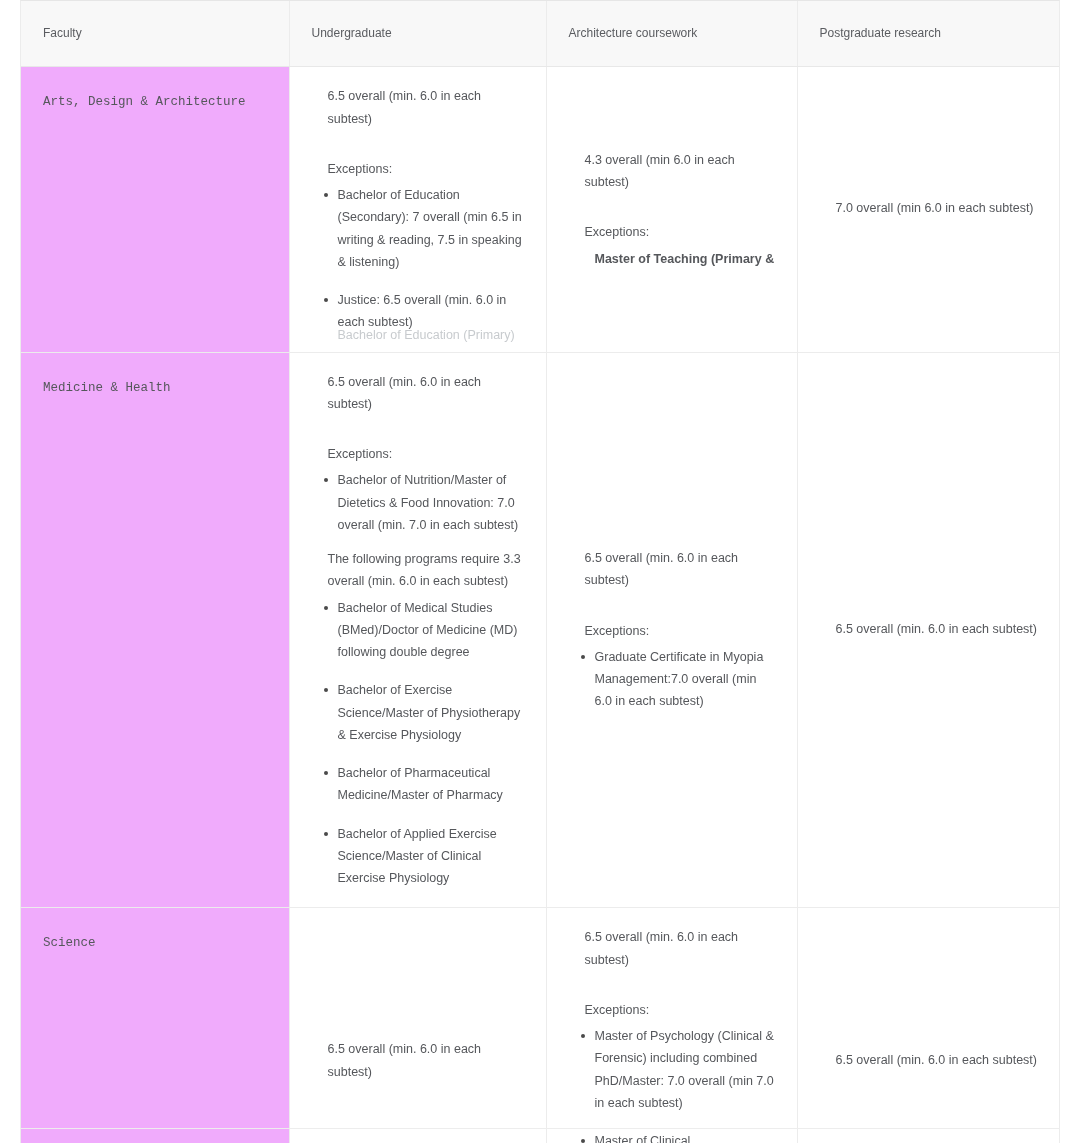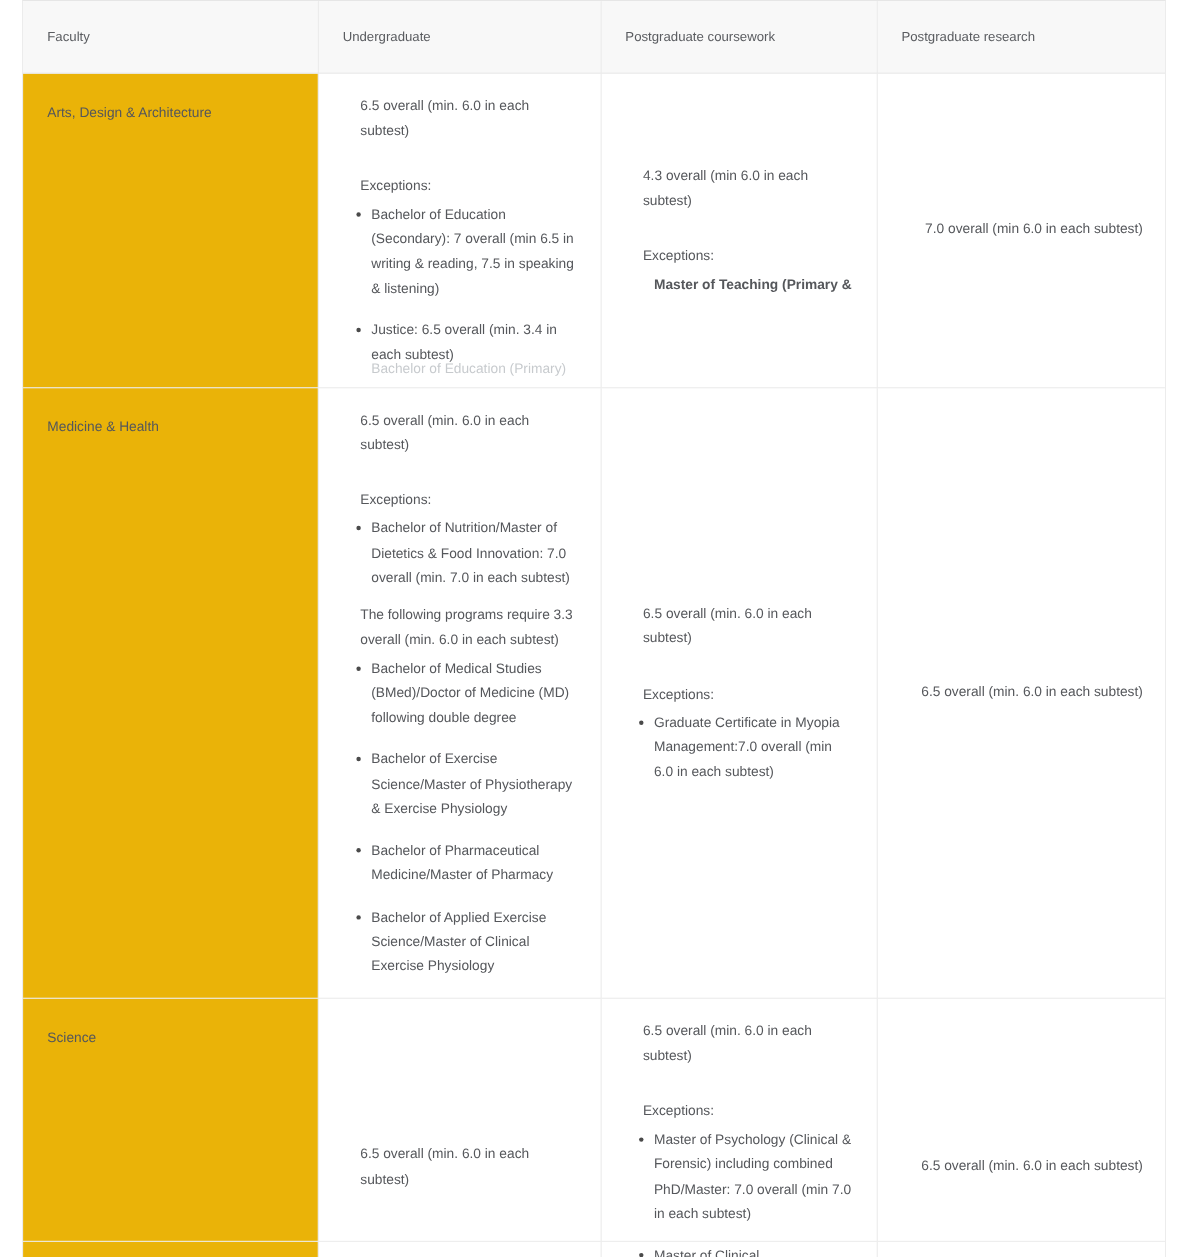--- a/index.html
+++ b/index.html
@@ -66,27 +66,28 @@
   table.req-table thead th:last-child { border-right: none; }
 
   table.req-table tbody td {
     border-bottom: 1px solid #ececec;
     border-right: 1px solid #ececec;
     padding: 18px 20px 18px 22px;
     vertical-align: middle;
     box-sizing: border-box;
     background: #ffffff;
   }
-  table.req-table tbody td:last-child { border-right: none; text-align: right; }
+  table.req-table tbody td:last-child { border-right: none; }
 
   table.req-table tbody td.faculty-cell {
-    background: #eab308;
+    background: #f0abfc;
     vertical-align: top;
     padding-top: 24px;
     color: #55575b;
+    font-family: Liberation Mono, monospace;
   }
 
   .cell-block { margin: 0; }
   .cell-para {
     margin: 0 0 2px 16px;
   }
   .cell-gap { height: 26px; }
   .cell-gap-sm { height: 12px; }
 
   ul.cell-list {
@@ -153,42 +154,42 @@
         <col class="c-faculty">
         <col class="c-ug">
         <col class="c-pgc">
         <col class="c-pgr">
       </colgroup>
 
       <thead>
         <tr>
           <th>Faculty</th>
           <th>Undergraduate</th>
-          <th>Postgraduate coursework</th>
+          <th>Architecture coursework</th>
           <th>Postgraduate research</th>
         </tr>
       </thead>
 
       <tbody>
 
         <tr>
           <td class="faculty-cell">
             <span>Arts, Design &amp; Architecture</span>
           </td>
 
           <td>
             <div class="cell-block">
               <p class="cell-para">6.5 overall (min. 6.0 in each subtest)</p>
               <div class="cell-gap"></div>
               <p class="cell-para">Exceptions:</p>
               <ul class="cell-list">
                 <li>Bachelor of Education (Secondary): 7 overall (min 6.5 in writing &amp; reading, 7.5 in speaking &amp; listening)</li>
                 <li class="overlap-wrap">
                   <span class="overlap-ghost">Bachelor of Education (Primary)</span>
-                  <span class="overlap-front">Justice: 6.5 overall (min. 3.4 in each subtest)</span>
+                  <span class="overlap-front">Justice: 6.5 overall (min. 6.0 in each subtest)</span>
                 </li>
               </ul>
             </div>
           </td>
 
           <td>
             <div class="cell-block">
               <p class="cell-para">4.3 overall (min 6.0 in each subtest)</p>
               <div class="cell-gap"></div>
               <p class="cell-para">Exceptions:</p>

